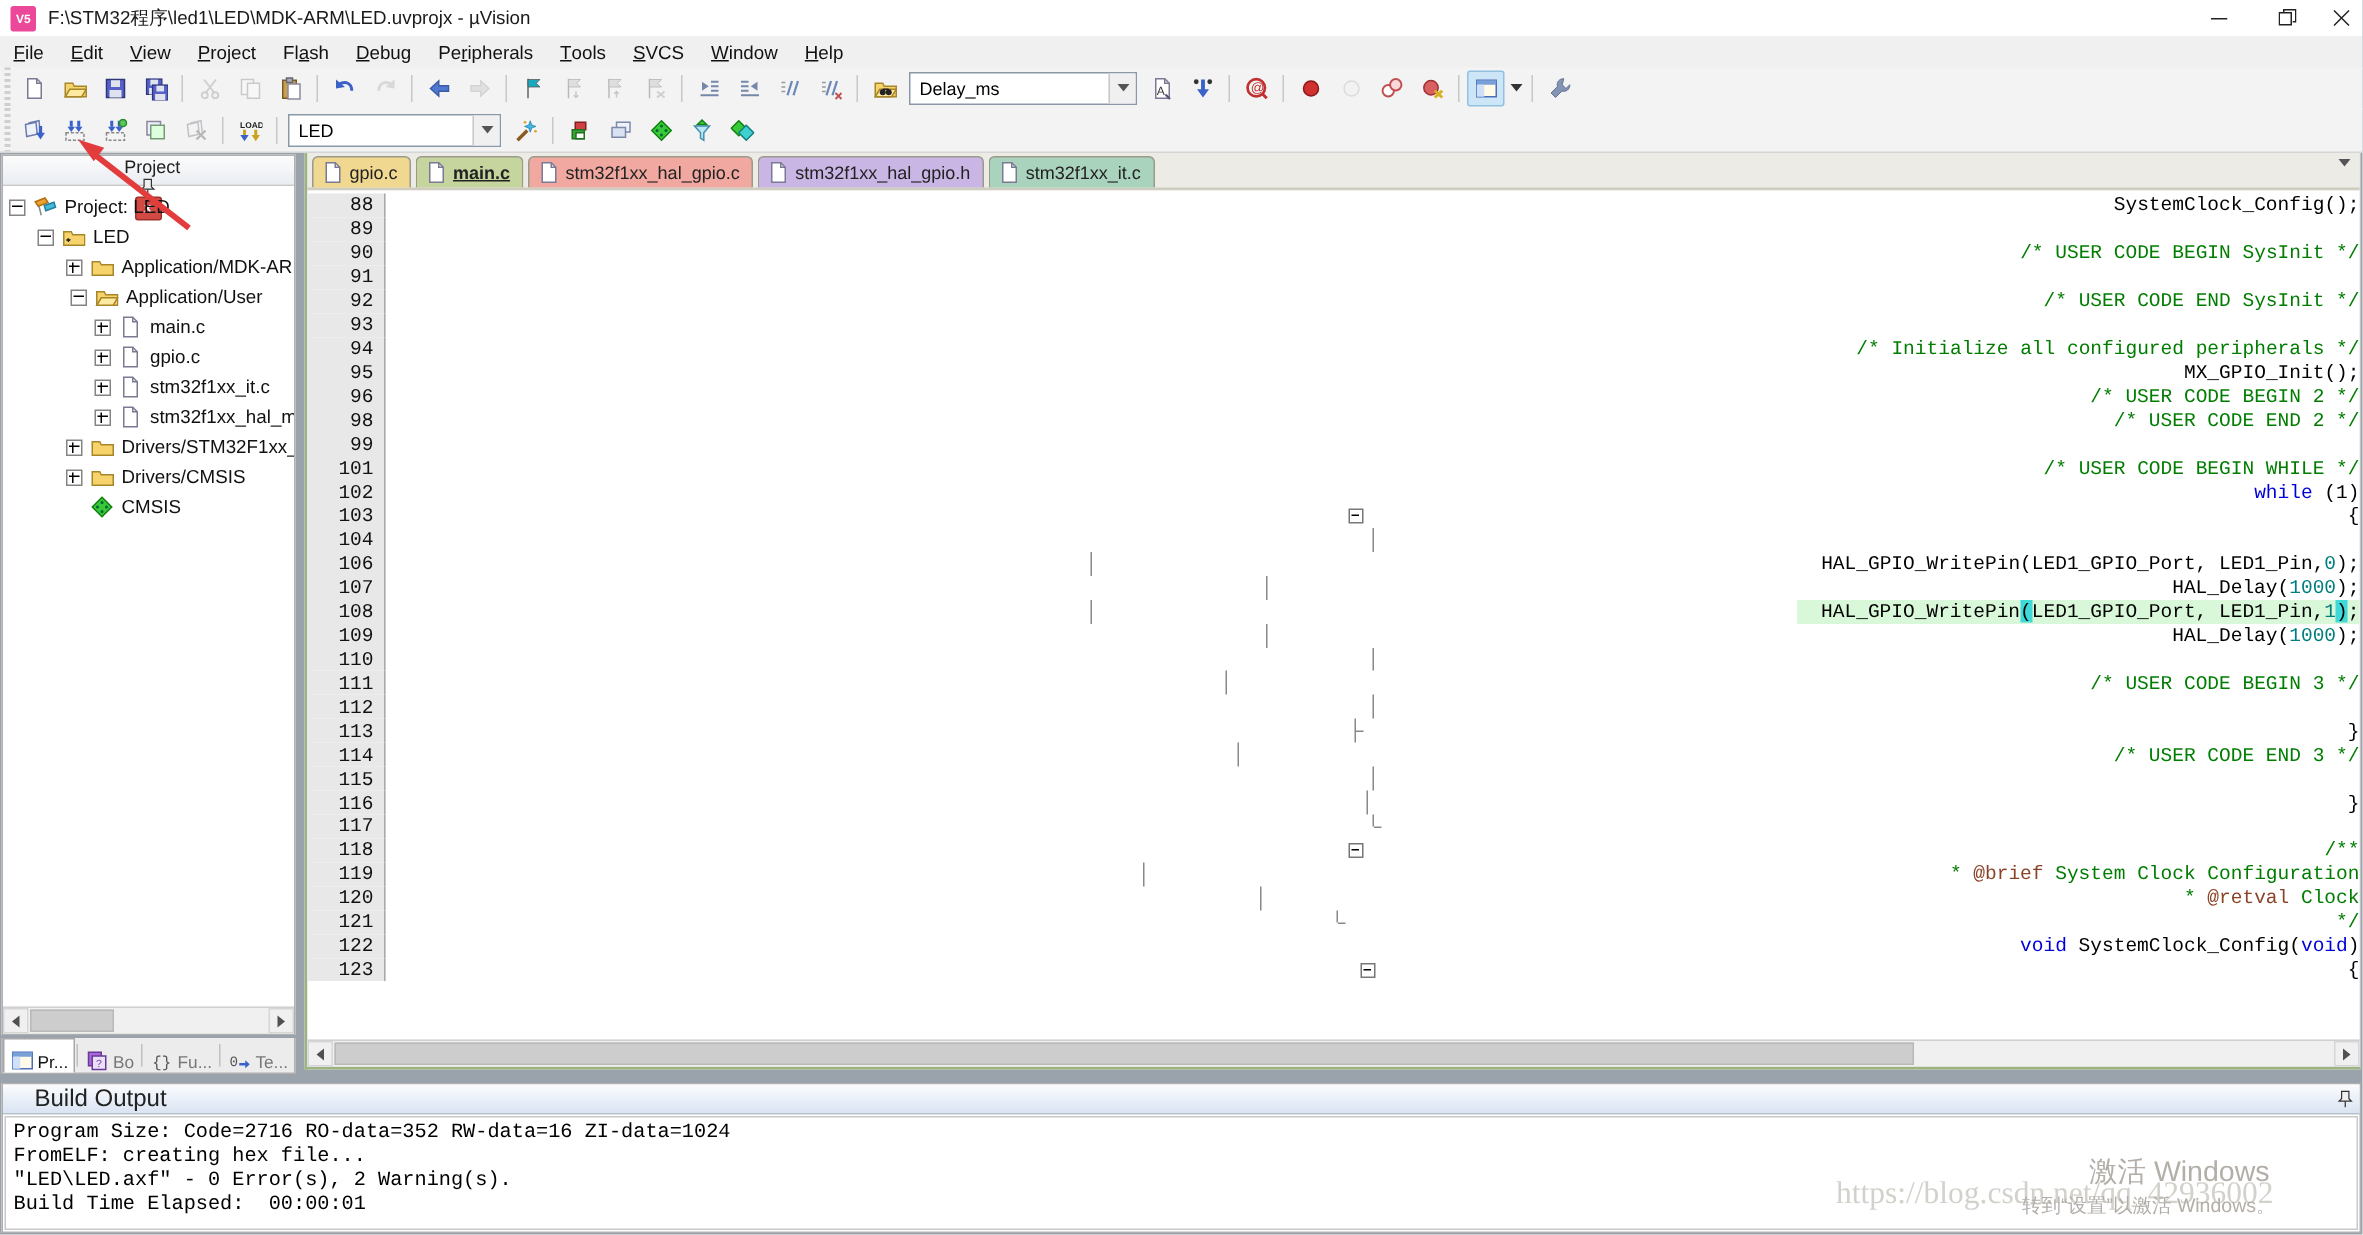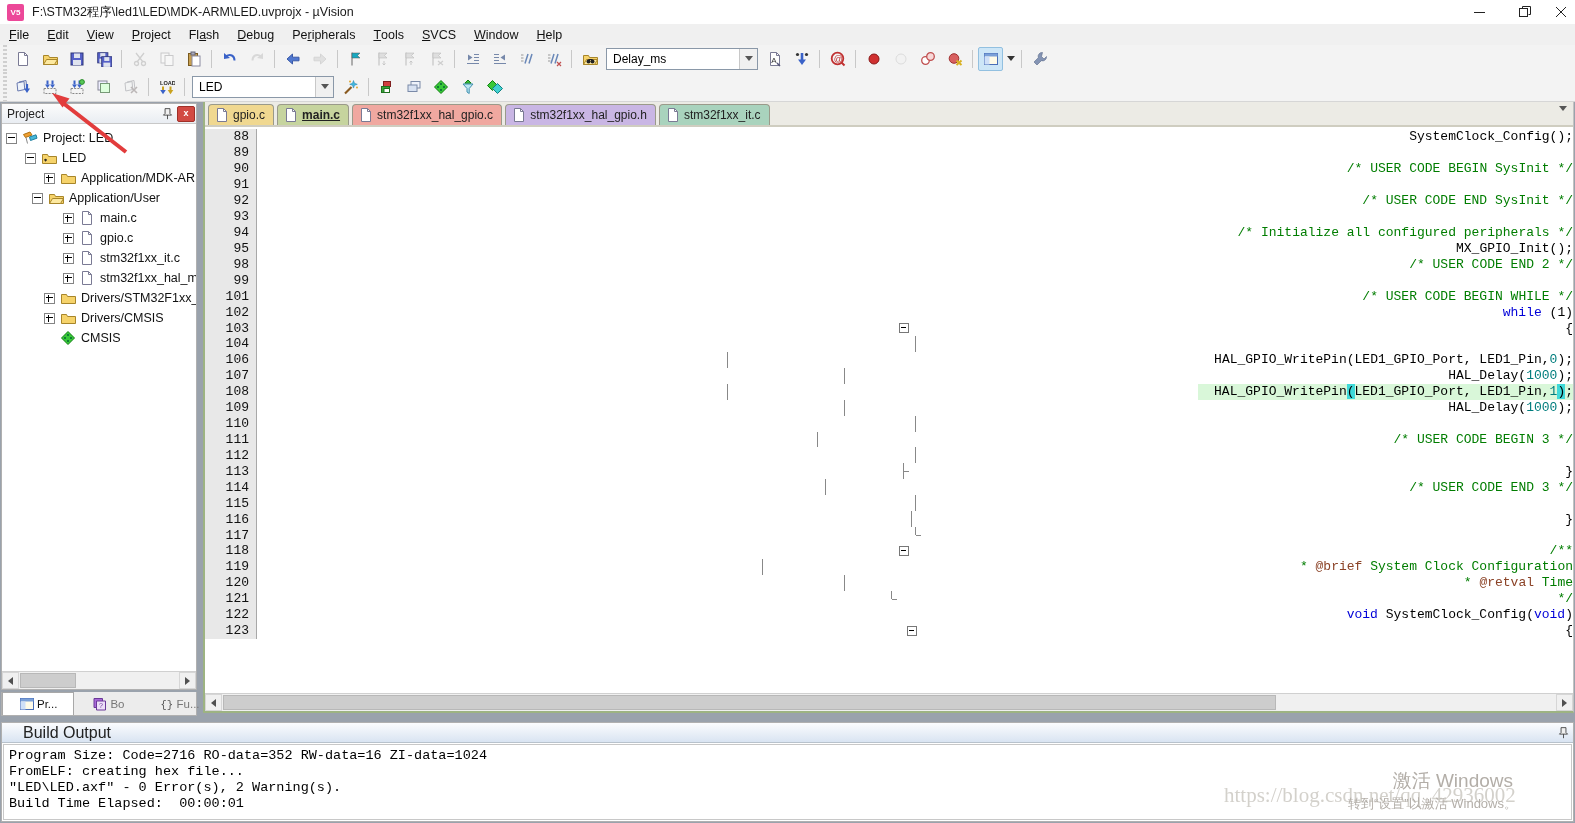--- a/index.html
+++ b/index.html
@@ -27,39 +27,39 @@
   .tb-btn.disabled{opacity:.40;filter:grayscale(85%);}
   .tb-btn.selected{background:#cde6f7;border-color:#92c0e0;}
   .tb-sep{width:1px;height:18px;background:#c8c8c8;margin:0 4px;}
   .tb-combo{height:20px;background:#fff;border:1px solid #8a98a8;display:flex;align-items:center;margin:0 3px;position:relative;}
   .combo-text{flex:1;font-size:12px;padding-left:6px;color:#000;}
   .combo-btn{width:17px;height:100%;background:#f0f0f0;border-left:1px solid #c8c8c8;display:flex;align-items:center;justify-content:center;}
   .arr-down{width:0;height:0;border-left:4px solid transparent;border-right:4px solid transparent;border-top:5px solid #555;}
   .dd-btn{width:13px;height:22px;display:flex;align-items:center;justify-content:center;}
   
   #project-panel{left:1px;top:103px;width:196px;height:587px;background:#fff;border:1px solid #b0b0b0;box-sizing:border-box;display:flex;flex-direction:column;}
-  #project-header{height:19px;background:linear-gradient(#fcfcfc,#e9edf2);border-bottom:1px solid #c8c8c8;display:flex;align-items:center;}
+  #project-header{height:19px;background:linear-gradient(#fcfcfc,#e9edf2);border-bottom:1px solid #c8c8c8;display:flex;align-items:center;flex-direction:column;}
   #project-title{flex:1;font-size:12px;color:#222;padding-left:5px;}
   .hdr-btn{width:18px;height:16px;display:flex;align-items:center;justify-content:center;margin-right:1px;}
   .close-red{width:16px;height:14px;background:#d24a43;border:1px solid #a03028;border-radius:2px;color:#fff;font-size:9px;line-height:12px;text-align:center;font-weight:bold;}
   #tree{flex:1;overflow:hidden;padding-top:4px;}
   .tree-row{height:20px;display:flex;align-items:center;white-space:nowrap;overflow:hidden;font-size:12.5px;color:#111;}
   .expander{width:9px;height:9px;border:1px solid #848484;background:#fff;flex:0 0 9px;position:relative;margin-right:5px;}
   .expander::before{content:"";position:absolute;left:1px;right:1px;top:3px;border-top:1px solid #000;}
   .expander.plus::after{content:"";position:absolute;top:1px;bottom:1px;left:3px;border-left:1px solid #000;}
   .expander.none{visibility:hidden;}
   .tree-icon{width:17px;height:16px;flex:0 0 17px;margin-right:4px;}
   .hscroll{height:17px;background:#f0f0f0;border-top:1px solid #d0d0d0;position:relative;}
   .sb-arrow{position:absolute;top:0;width:17px;height:17px;background:#f0f0f0;border:1px solid #d6d6d6;box-sizing:border-box;display:flex;align-items:center;justify-content:center;}
   .tri-l{width:0;height:0;border-top:4px solid transparent;border-bottom:4px solid transparent;border-right:5px solid #505050;}
   .tri-r{width:0;height:0;border-top:4px solid transparent;border-bottom:4px solid transparent;border-left:5px solid #505050;}
   .sb-thumb{position:absolute;top:1px;height:15px;background:#cdcdcd;border:1px solid #b8b8b8;box-sizing:border-box;}
   
   #dock-tabs{left:1px;top:692px;width:196px;height:24px;background:#ececec;display:flex;align-items:stretch;border:1px solid #b0b0b0;border-top:none;box-sizing:border-box;}
-  .dock-tab{display:flex;align-items:center;padding:0 16px;font-size:11.5px;color:#777;}
+  .dock-tab{display:flex;align-items:flex-end;padding:0 4px;font-size:11.5px;color:#777;}
   .dock-tab.active{background:#fff;border:1px solid #a8a8a8;border-bottom:none;color:#111;}
   .dock-tab .tree-icon{margin-right:2px;width:16px;flex:0 0 16px;}
   .dock-sep{width:1px;background:#c0c0c0;margin:4px 1px;}
   
   #editor-group{left:203px;top:102px;width:1371px;height:611px;background:#fff;border-left:2px solid #9db382;border-bottom:2px solid #9db382;border-right:1px solid #c2c2c2;box-sizing:border-box;display:flex;flex-direction:column;}
   #tabbar{height:23px;background:#ecebe5;border-bottom:2px solid #cfcdc0;display:flex;align-items:flex-end;position:relative;flex:0 0 23px;}
   .ed-tab{height:20px;display:flex;align-items:center;padding:0 8px 0 5px;margin-left:3px;border:1px solid #9a9a8a;border-bottom:none;border-radius:4px 4px 0 0;font-size:12px;color:#222;}
   .ed-tab .tree-icon{width:15px;flex:0 0 15px;margin-right:4px;}
   .ed-tab.active{font-weight:bold;text-decoration:underline;}
   #tab-dd{position:absolute;right:6px;top:4px;}
@@ -557,21 +557,21 @@
           </svg></span>
         <span>LED</span>
       </div>
       <div class="tree-row" style="padding-left: 42px;">
         <div class="expander plus"></div>
         <span class="tree-icon"><svg width="16" height="16" viewBox="0 0 16 16">
             <path d="M1.5 4.5h5l1 2h8v7h-14z" fill="#f6d36b" stroke="#a8862a"></path>
           </svg></span>
         <span>Application/MDK-ARM</span>
       </div>
-      <div class="tree-row" style="padding-left: 30px;">
+      <div class="tree-row" style="padding-left: 45px;">
         <div class="expander "></div>
         <span class="tree-icon"><svg width="16" height="16" viewBox="0 0 16 16">
             <path d="M1.5 4.5h5l1 2h8v7h-14z" fill="#f6d36b" stroke="#a8862a"></path>
             <path d="M1.5 13.5l3-5h11l-3 5z" fill="#fde9a0" stroke="#a8862a"></path>
           </svg></span>
         <span>Application/User</span>
       </div>
       <div class="tree-row" style="padding-left: 61px;">
         <div class="expander plus"></div>
         <span class="tree-icon"><svg width="16" height="16" viewBox="0 0 16 16">
@@ -720,41 +720,42 @@
   </div>
   <div id="code-area" style="padding-top: 2px;">
       <div class="code-line"><span class="gut">88</span><span class="fold "></span><span class="content"><span class="plain">  SystemClock_Config();</span></span></div>
       <div class="code-line"><span class="gut">89</span><span class="fold "></span><span class="content"></span></div>
       <div class="code-line"><span class="gut">90</span><span class="fold "></span><span class="content"><span class="cmt">  /* USER CODE BEGIN SysInit */</span></span></div>
       <div class="code-line"><span class="gut">91</span><span class="fold "></span><span class="content"></span></div>
       <div class="code-line"><span class="gut">92</span><span class="fold "></span><span class="content"><span class="cmt">  /* USER CODE END SysInit */</span></span></div>
       <div class="code-line"><span class="gut">93</span><span class="fold "></span><span class="content"></span></div>
       <div class="code-line"><span class="gut">94</span><span class="fold "></span><span class="content"><span class="cmt">  /* Initialize all configured peripherals */</span></span></div>
       <div class="code-line"><span class="gut">95</span><span class="fold "></span><span class="content"><span class="plain">  MX_GPIO_Init();</span></span></div>
+      <div class="code-line"><span class="gut">96</span><span class="fold "></span><span class="content"><span class="cmt">  /* USER CODE BEGIN 2 */</span></span></div>
       <div class="code-line"><span class="gut">98</span><span class="fold "></span><span class="content"><span class="cmt">  /* USER CODE END 2 */</span></span></div>
       <div class="code-line"><span class="gut">99</span><span class="fold "></span><span class="content"></span></div>
       <div class="code-line"><span class="gut">101</span><span class="fold "></span><span class="content"><span class="cmt">  /* USER CODE BEGIN WHILE */</span></span></div>
       <div class="code-line"><span class="gut">102</span><span class="fold "></span><span class="content"><span class="plain">  </span><span class="kw">while</span><span class="plain"> (1)</span></span></div>
       <div class="code-line"><span class="gut">103</span><span class="fold box"></span><span class="content"><span class="plain">  {</span></span></div>
       <div class="code-line"><span class="gut">104</span><span class="fold line"></span><span class="content"></span></div>
       <div class="code-line"><span class="gut">106</span><span class="fold line"></span><span class="content"><span class="plain">  HAL_GPIO_WritePin(LED1_GPIO_Port, LED1_Pin,</span><span class="num">0</span><span class="plain">);</span></span></div>
       <div class="code-line"><span class="gut">107</span><span class="fold line"></span><span class="content"><span class="plain">  HAL_Delay(</span><span class="num">1000</span><span class="plain">);</span></span></div>
       <div class="code-line"><span class="gut">108</span><span class="fold line"></span><span class="content hl"><span class="plain">  HAL_GPIO_WritePin</span><span class="bkt">(</span><span class="plain">LED1_GPIO_Port, LED1_Pin,</span><span class="num">1</span><span class="bkt">)</span><span class="plain">;</span></span></div>
       <div class="code-line"><span class="gut">109</span><span class="fold line"></span><span class="content"><span class="plain">  HAL_Delay(</span><span class="num">1000</span><span class="plain">);</span></span></div>
       <div class="code-line"><span class="gut">110</span><span class="fold line"></span><span class="content"></span></div>
       <div class="code-line"><span class="gut">111</span><span class="fold line"></span><span class="content"><span class="cmt">  /* USER CODE BEGIN 3 */</span></span></div>
       <div class="code-line"><span class="gut">112</span><span class="fold line"></span><span class="content"></span></div>
       <div class="code-line"><span class="gut">113</span><span class="fold tick"></span><span class="content"><span class="plain">  }</span></span></div>
       <div class="code-line"><span class="gut">114</span><span class="fold line"></span><span class="content"><span class="cmt">  /* USER CODE END 3 */</span></span></div>
       <div class="code-line"><span class="gut">115</span><span class="fold line"></span><span class="content"></span></div>
       <div class="code-line"><span class="gut">116</span><span class="fold line"></span><span class="content"><span class="plain">}</span></span></div>
       <div class="code-line"><span class="gut">117</span><span class="fold end"></span><span class="content"></span></div>
       <div class="code-line"><span class="gut">118</span><span class="fold box"></span><span class="content"><span class="cmt">/**</span></span></div>
       <div class="code-line"><span class="gut">119</span><span class="fold line"></span><span class="content"><span class="cmt">    * </span><span class="doc">@brief</span><span class="cmt"> System Clock Configuration</span></span></div>
-      <div class="code-line"><span class="gut">120</span><span class="fold line"></span><span class="content"><span class="cmt">    * </span><span class="doc">@retval</span><span class="cmt"> Time</span></span></div>
+      <div class="code-line"><span class="gut">120</span><span class="fold line"></span><span class="content"><span class="cmt">    * </span><span class="doc">@retval</span><span class="cmt"> Clock</span></span></div>
       <div class="code-line"><span class="gut">121</span><span class="fold end"></span><span class="content"><span class="cmt">    */</span></span></div>
       <div class="code-line"><span class="gut">122</span><span class="fold "></span><span class="content"><span class="kw">void</span><span class="plain"> SystemClock_Config(</span><span class="kw">void</span><span class="plain">)</span></span></div>
       <div class="code-line"><span class="gut">123</span><span class="fold box"></span><span class="content"><span class="plain">{</span></span></div>
     </div>
   <div class="hscroll" id="ed-hscroll">
     <div class="sb-arrow" style="left:0">
         <div class="tri-l"></div>
       </div>
     <div class="sb-thumb" style="left:18px;width:77%"></div>
     <div class="sb-arrow" style="right:0">

